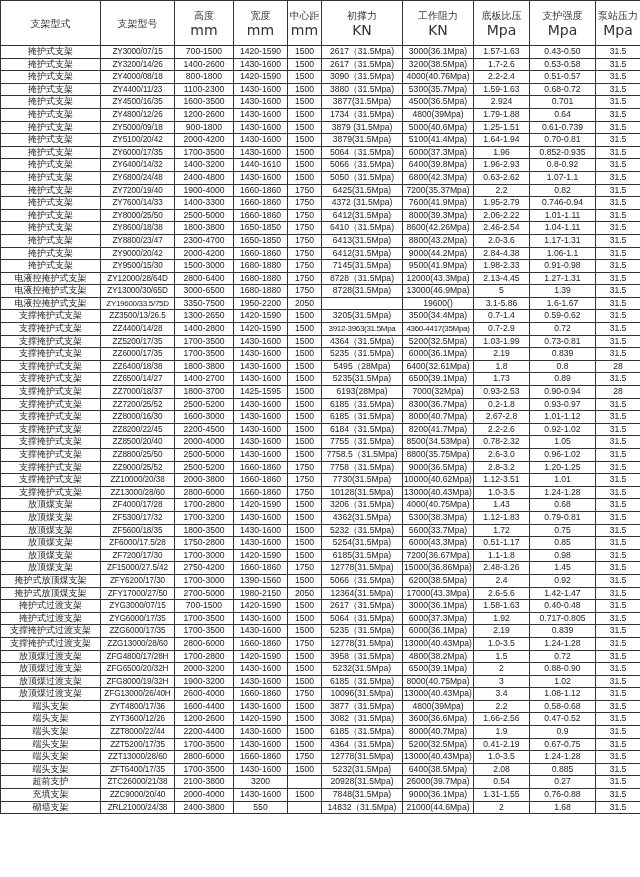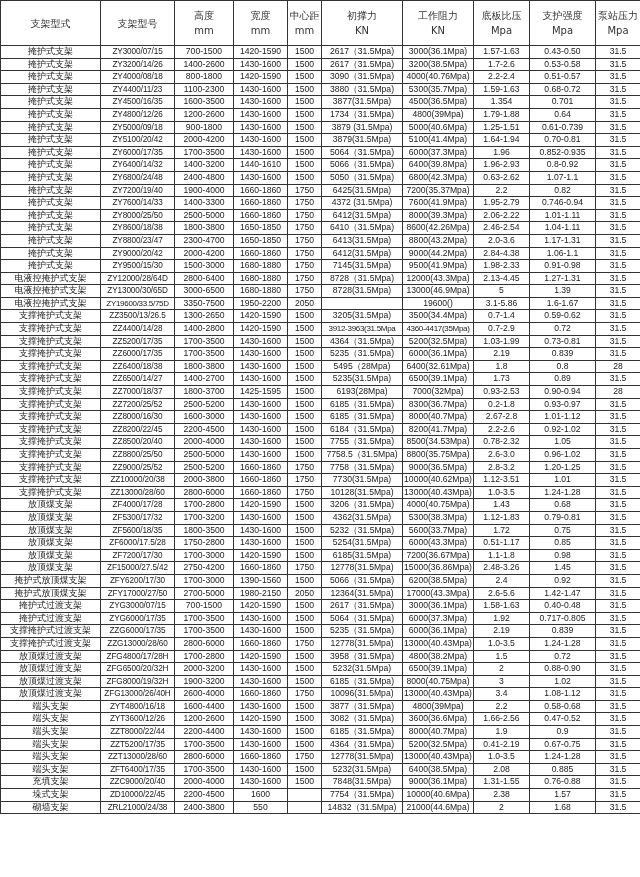--- a/index.html
+++ b/index.html
@@ -1,20 +1,20 @@
 <!DOCTYPE html>
 <html><head>
 <meta charset="utf-8">
 <style>
   html, body { margin: 0; padding: 0; background: #ffffff; }
   body { width: 640px; height: 877px; overflow: hidden; font-family: "DejaVu Sans", sans-serif; }
   table { border-collapse: collapse; table-layout: fixed; width: 640px; color: #222; }
   th, td { border: 1px solid #333; text-align: center; padding: 0; white-space: nowrap; overflow: hidden; }
   th { height: 44px; font-weight: normal; font-size: 10px; line-height: 15px; color: #333; }
-  th .unit { display: block; font-size: 10px; }
+  th .unit { display: block; font-size: 14px; }
   td { height: 11.6px; font-size: 8.6px; line-height: 11.6px; font-family: "Liberation Sans", sans-serif; }
   td.type { font-family: "DejaVu Sans", sans-serif; font-size: 9px; }
   td.model { font-size: 8.2px; letter-spacing: -0.1px; }
   td.narrow { font-size: 8px; letter-spacing: -0.3px; margin-left: 45px; }
 </style>
 </head>
 <body>
 
 <table>
   <colgroup>
@@ -93,21 +93,21 @@
         <td>31.5</td>
       </tr>
       <tr>
         <td class="type">掩护式支架</td>
         <td class="model">ZY4500/16/35</td>
         <td>1600-3500</td>
         <td>1430-1600</td>
         <td>1500</td>
         <td>3877(31.5Mpa)</td>
         <td>4500(36.5Mpa)</td>
-        <td>1.354</td>
+        <td>2.924</td>
         <td>0.701</td>
         <td>31.5</td>
       </tr>
       <tr>
         <td class="type">掩护式支架</td>
         <td class="model">ZY4800/12/26</td>
         <td>1200-2600</td>
         <td>1430-1600</td>
         <td>1500</td>
         <td>1734（31.5Mpa)</td>
@@ -663,21 +663,21 @@
         <td>1660-1860</td>
         <td>1750</td>
         <td>10096(31.5Mpa)</td>
         <td>13000(40.43Mpa)</td>
         <td>3.4</td>
         <td>1.08-1.12</td>
         <td>31.5</td>
       </tr>
       <tr>
         <td class="type">端头支架</td>
-        <td class="model">ZYT4800/16/18</td>
+        <td class="model">ZYT4800/17/36</td>
         <td>1600-4400</td>
         <td>1430-1600</td>
         <td>1500</td>
         <td>3877（31.5Mpa)</td>
         <td>4800(39Mpa)</td>
         <td>2.2</td>
         <td>0.58-0.68</td>
         <td>31.5</td>
       </tr>
       <tr>
@@ -734,41 +734,41 @@
         <td>1700-3500</td>
         <td>1430-1600</td>
         <td>1500</td>
         <td>5232(31.5Mpa)</td>
         <td>6400(38.5Mpa)</td>
         <td>2.08</td>
         <td>0.885</td>
         <td>31.5</td>
       </tr>
       <tr>
+        <td class="type">超前支护</td>
+        <td class="model">ZTC26000/21/38</td>
+        <td>2100-3800</td>
+        <td>3200</td>
+        <td></td>
+        <td>20928(31.5Mpa)</td>
+        <td>26000(39.7Mpa)</td>
+        <td>0.54</td>
+        <td>0.27</td>
+        <td>31.5</td>
+      </tr>
+      <tr>
         <td class="type">充填支架</td>
         <td class="model">ZZC9000/20/40</td>
         <td>2000-4000</td>
         <td>1430-1600</td>
         <td>1500</td>
         <td>7848(31.5Mpa)</td>
         <td>9000(36.1Mpa)</td>
         <td>1.31-1.55</td>
         <td>0.76-0.88</td>
-        <td>31.5</td>
-      </tr>
-      <tr>
-        <td class="type">垛式支架</td>
-        <td class="model">ZD10000/22/45</td>
-        <td>2200-4500</td>
-        <td>1600</td>
-        <td></td>
-        <td>7754（31.5Mpa)</td>
-        <td>10000(40.6Mpa)</td>
-        <td>2.38</td>
-        <td>1.57</td>
         <td>31.5</td>
       </tr>
       <tr>
         <td class="type">砌墙支架</td>
         <td class="model">ZRL21000/24/38</td>
         <td>2400-3800</td>
         <td>550</td>
         <td></td>
         <td>14832（31.5Mpa)</td>
         <td>21000(44.6Mpa)</td>

